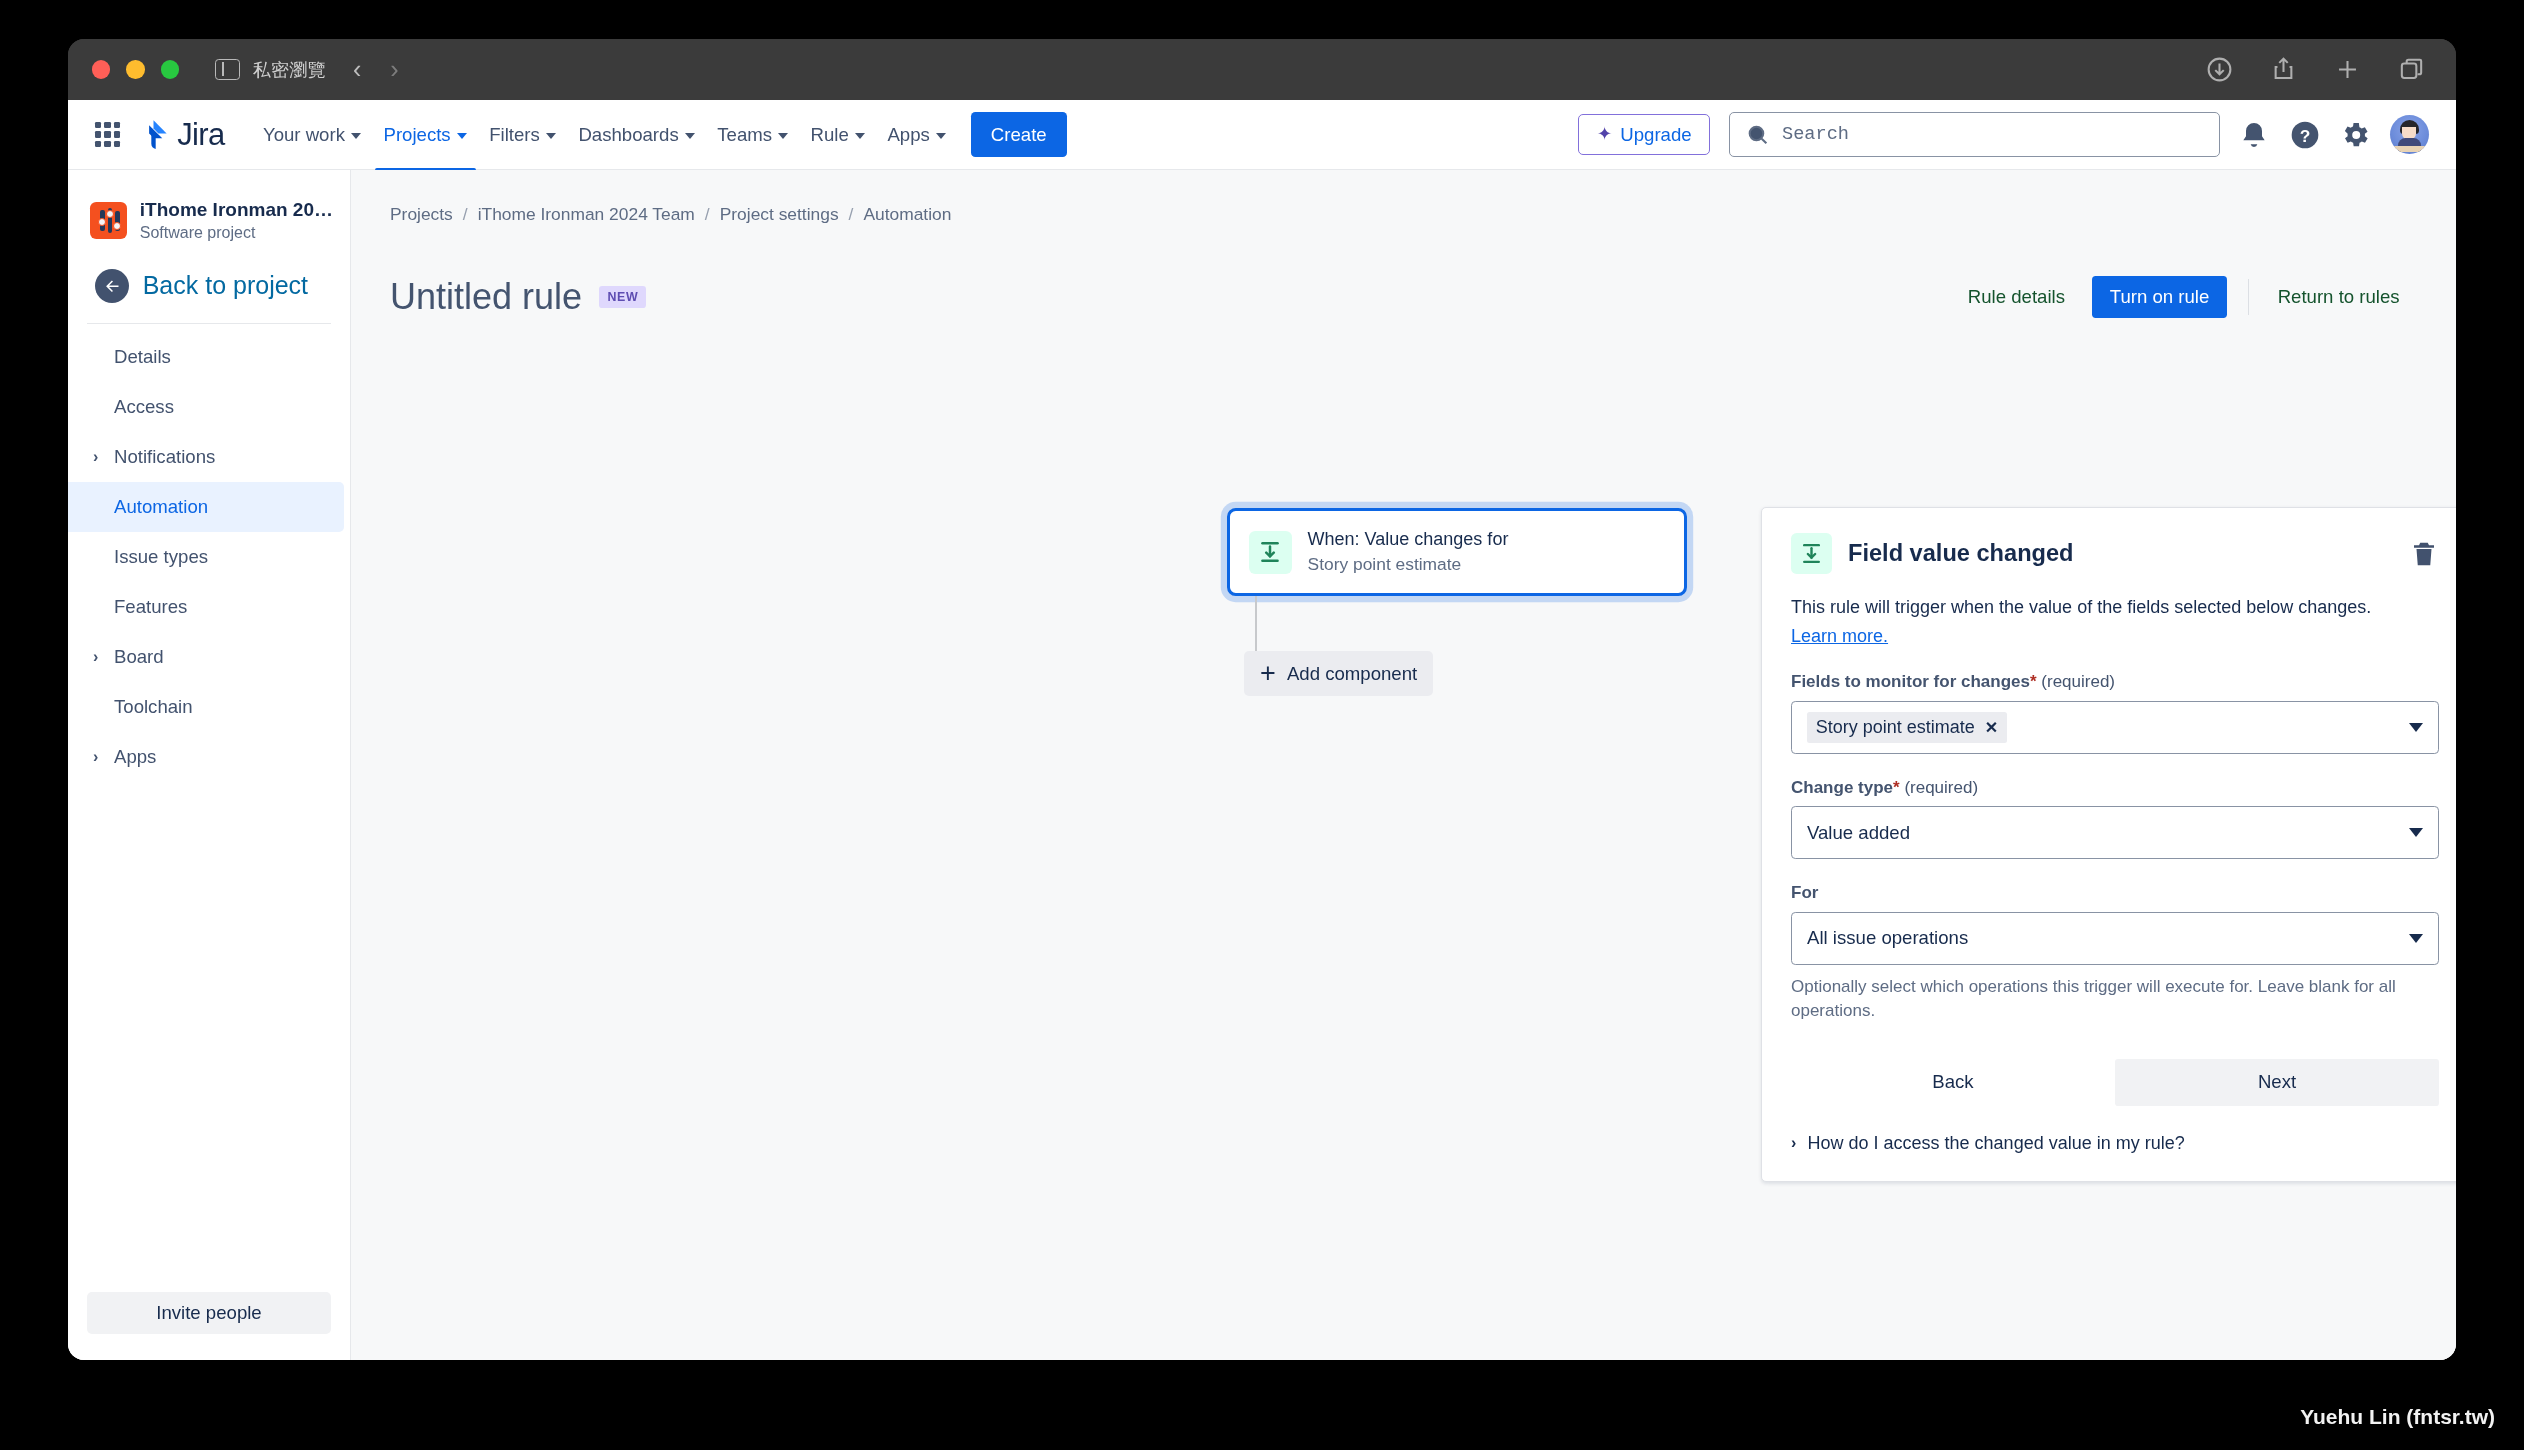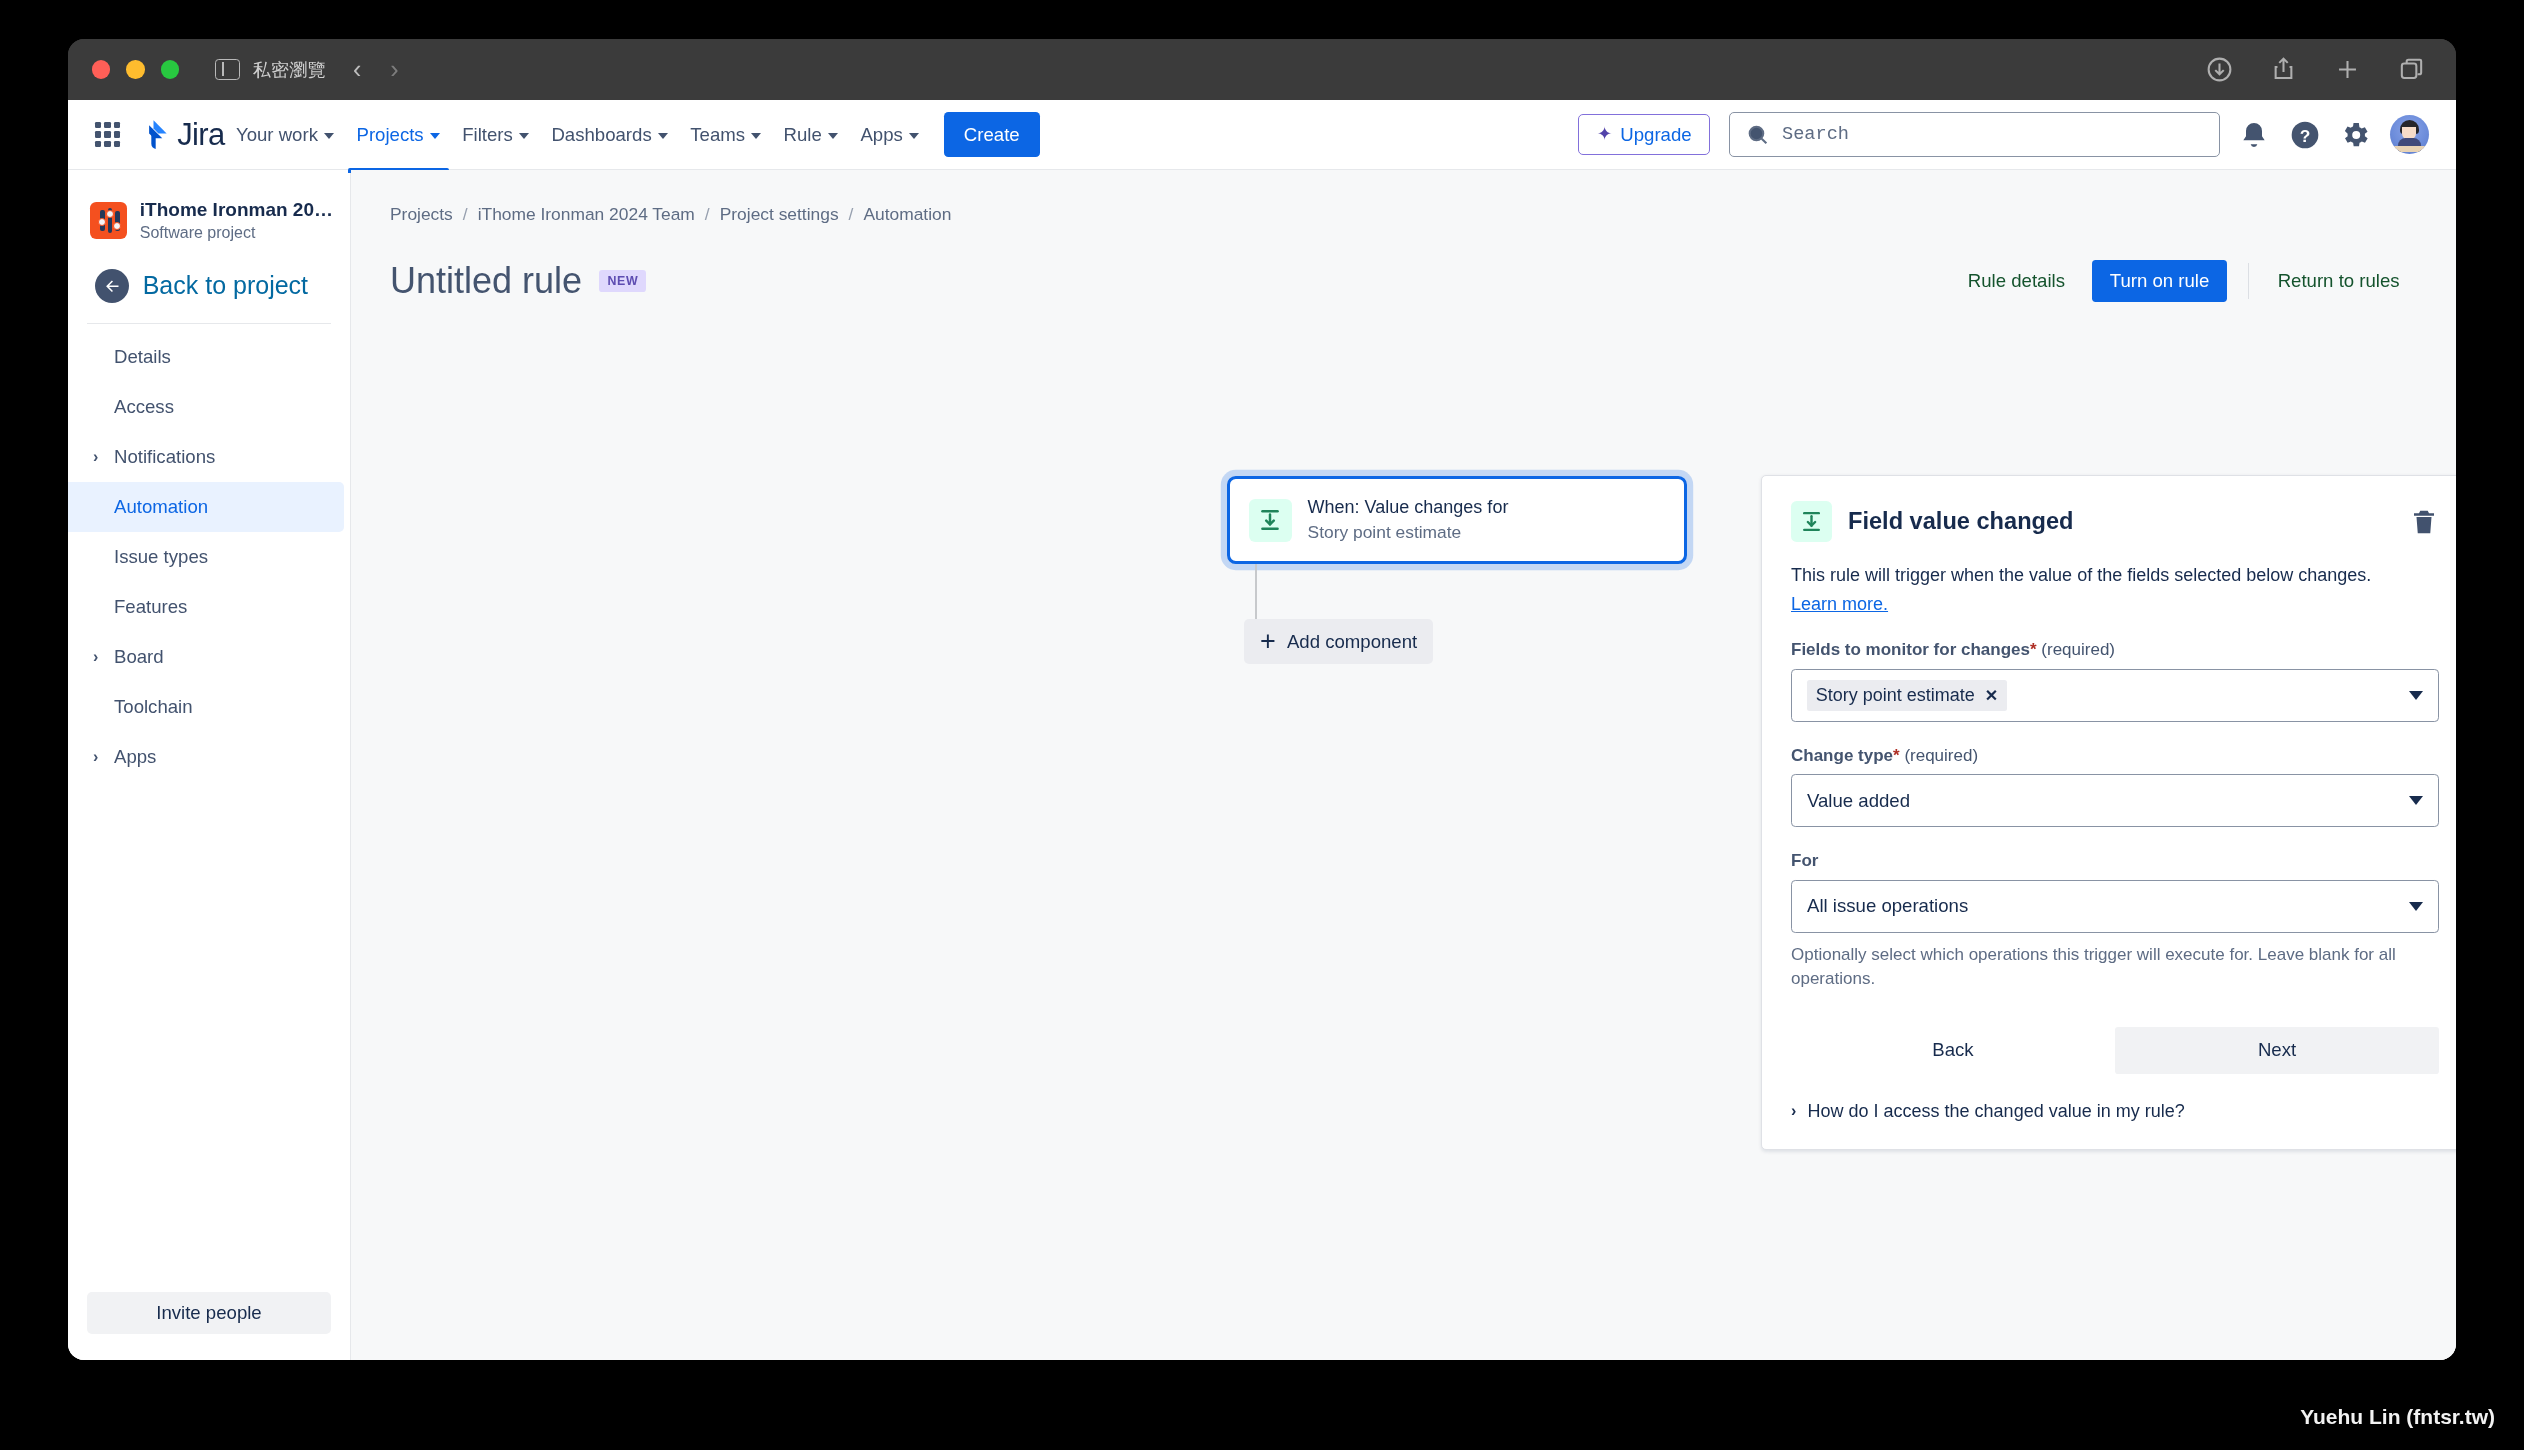--- a/index.html
+++ b/index.html
@@ -67,21 +67,21 @@
     border-bottom: 1.2px solid #e6e8eb;
     display: flex; align-items: center; padding: 0 27px 0 27px;
     position: relative;
   }
   .appswitch {
     width: 25px; height: 25px;
     display: grid; grid-template-columns: repeat(3,1fr); gap: 3.1px;
     margin-right: 16px;
   }
   .appswitch i { background: #44546f; border-radius: 1.2px; display: block; }
-  .jira-logo { display: flex; align-items: center; gap: 6.2px; }
+  .jira-logo { display: flex; align-items: center; gap: 6.2px; margin-right: 27px; }
   .jira-mark { width: 35px; height: 35px; }
   .jira-word { font-size: 31px; color: #172b4d; letter-spacing: -0.6px; font-weight: 400; }
 
   .jnav-item {
     font-size: 18.6px; color: #42526e; padding: 8.7px 11.2px;
     display: flex; align-items: center; gap: 6.2px; border-radius: 3.7px;
     white-space: nowrap; position: relative;
   }
   .jnav-item.active { color: #0c66e4; }
   .jnav-item .caret {
@@ -203,21 +203,21 @@
     display: flex; align-items: center; padding: 35px 39px 0 39px;
   }
   .page-title { font-size: 36px; color: #44546f; font-weight: 400; }
   .new-badge {
     margin-left: 17.4px; background: #dfd8fd; color: #5e4db2;
     font-size: 12.4px; font-weight: bold; letter-spacing: 0.6px;
     padding: 4.3px 8px; border-radius: 3.1px;
   }
   .head-actions { margin-left: auto; display: flex; align-items: center; gap: 0; }
   .hact { font-size: 18.6px; color: #14532d; padding: 10px 17.4px; border-radius: 3.7px; white-space: nowrap; }
-  .hact.primary { background: #0c66e4; color: #fff; margin: 0 10px; }
+  .hact.primary { background: #0c66e4; color: #fff; margin: 16px 10px; }
   .hdivider { width: 1.2px; height: 36px; background: #dcdfe4; margin: 0 11.2px; }
 
   
   .canvas { position: relative; height: 820px; }
   .trigger-card {
     position: absolute; left: 876px; top: 174px;
     width: 460px; height: 88px;
     background: #fff; border: 3.1px solid #0c66e4; border-radius: 8.7px;
     box-shadow: 0 0 0 6.2px rgba(12,102,228,.22);
     display: flex; align-items: center; padding: 0 18.6px; gap: 16px;

